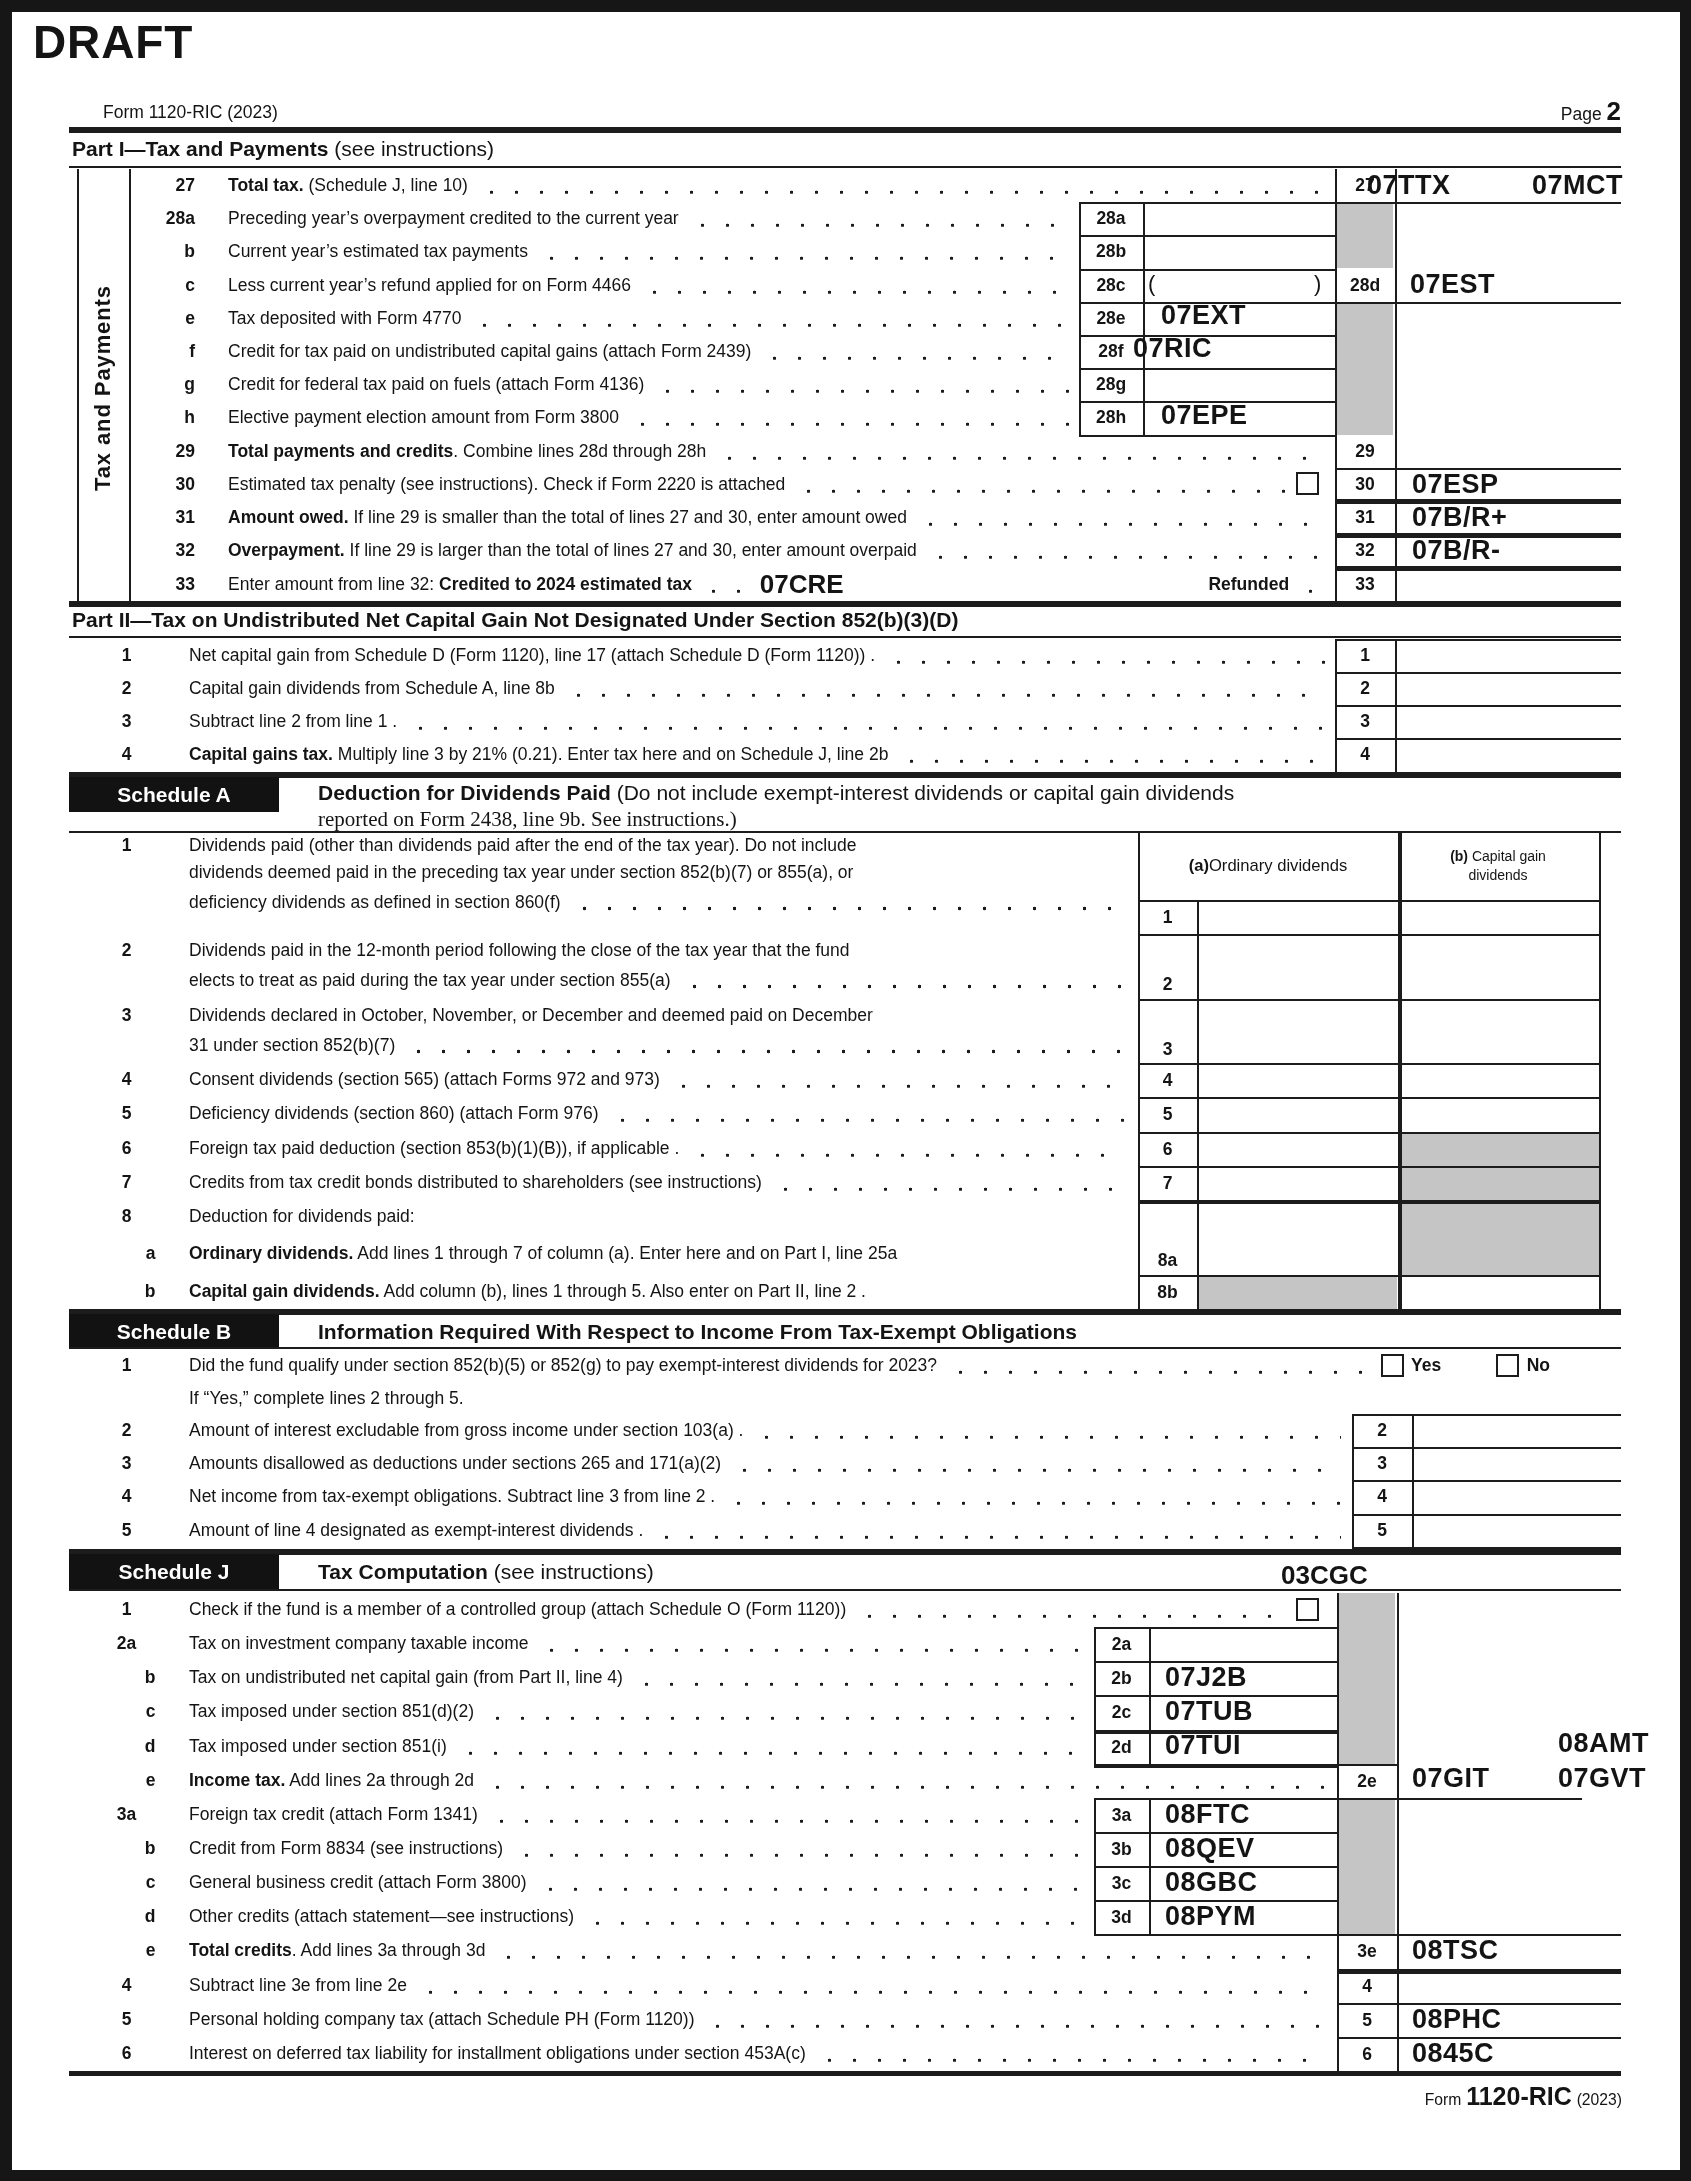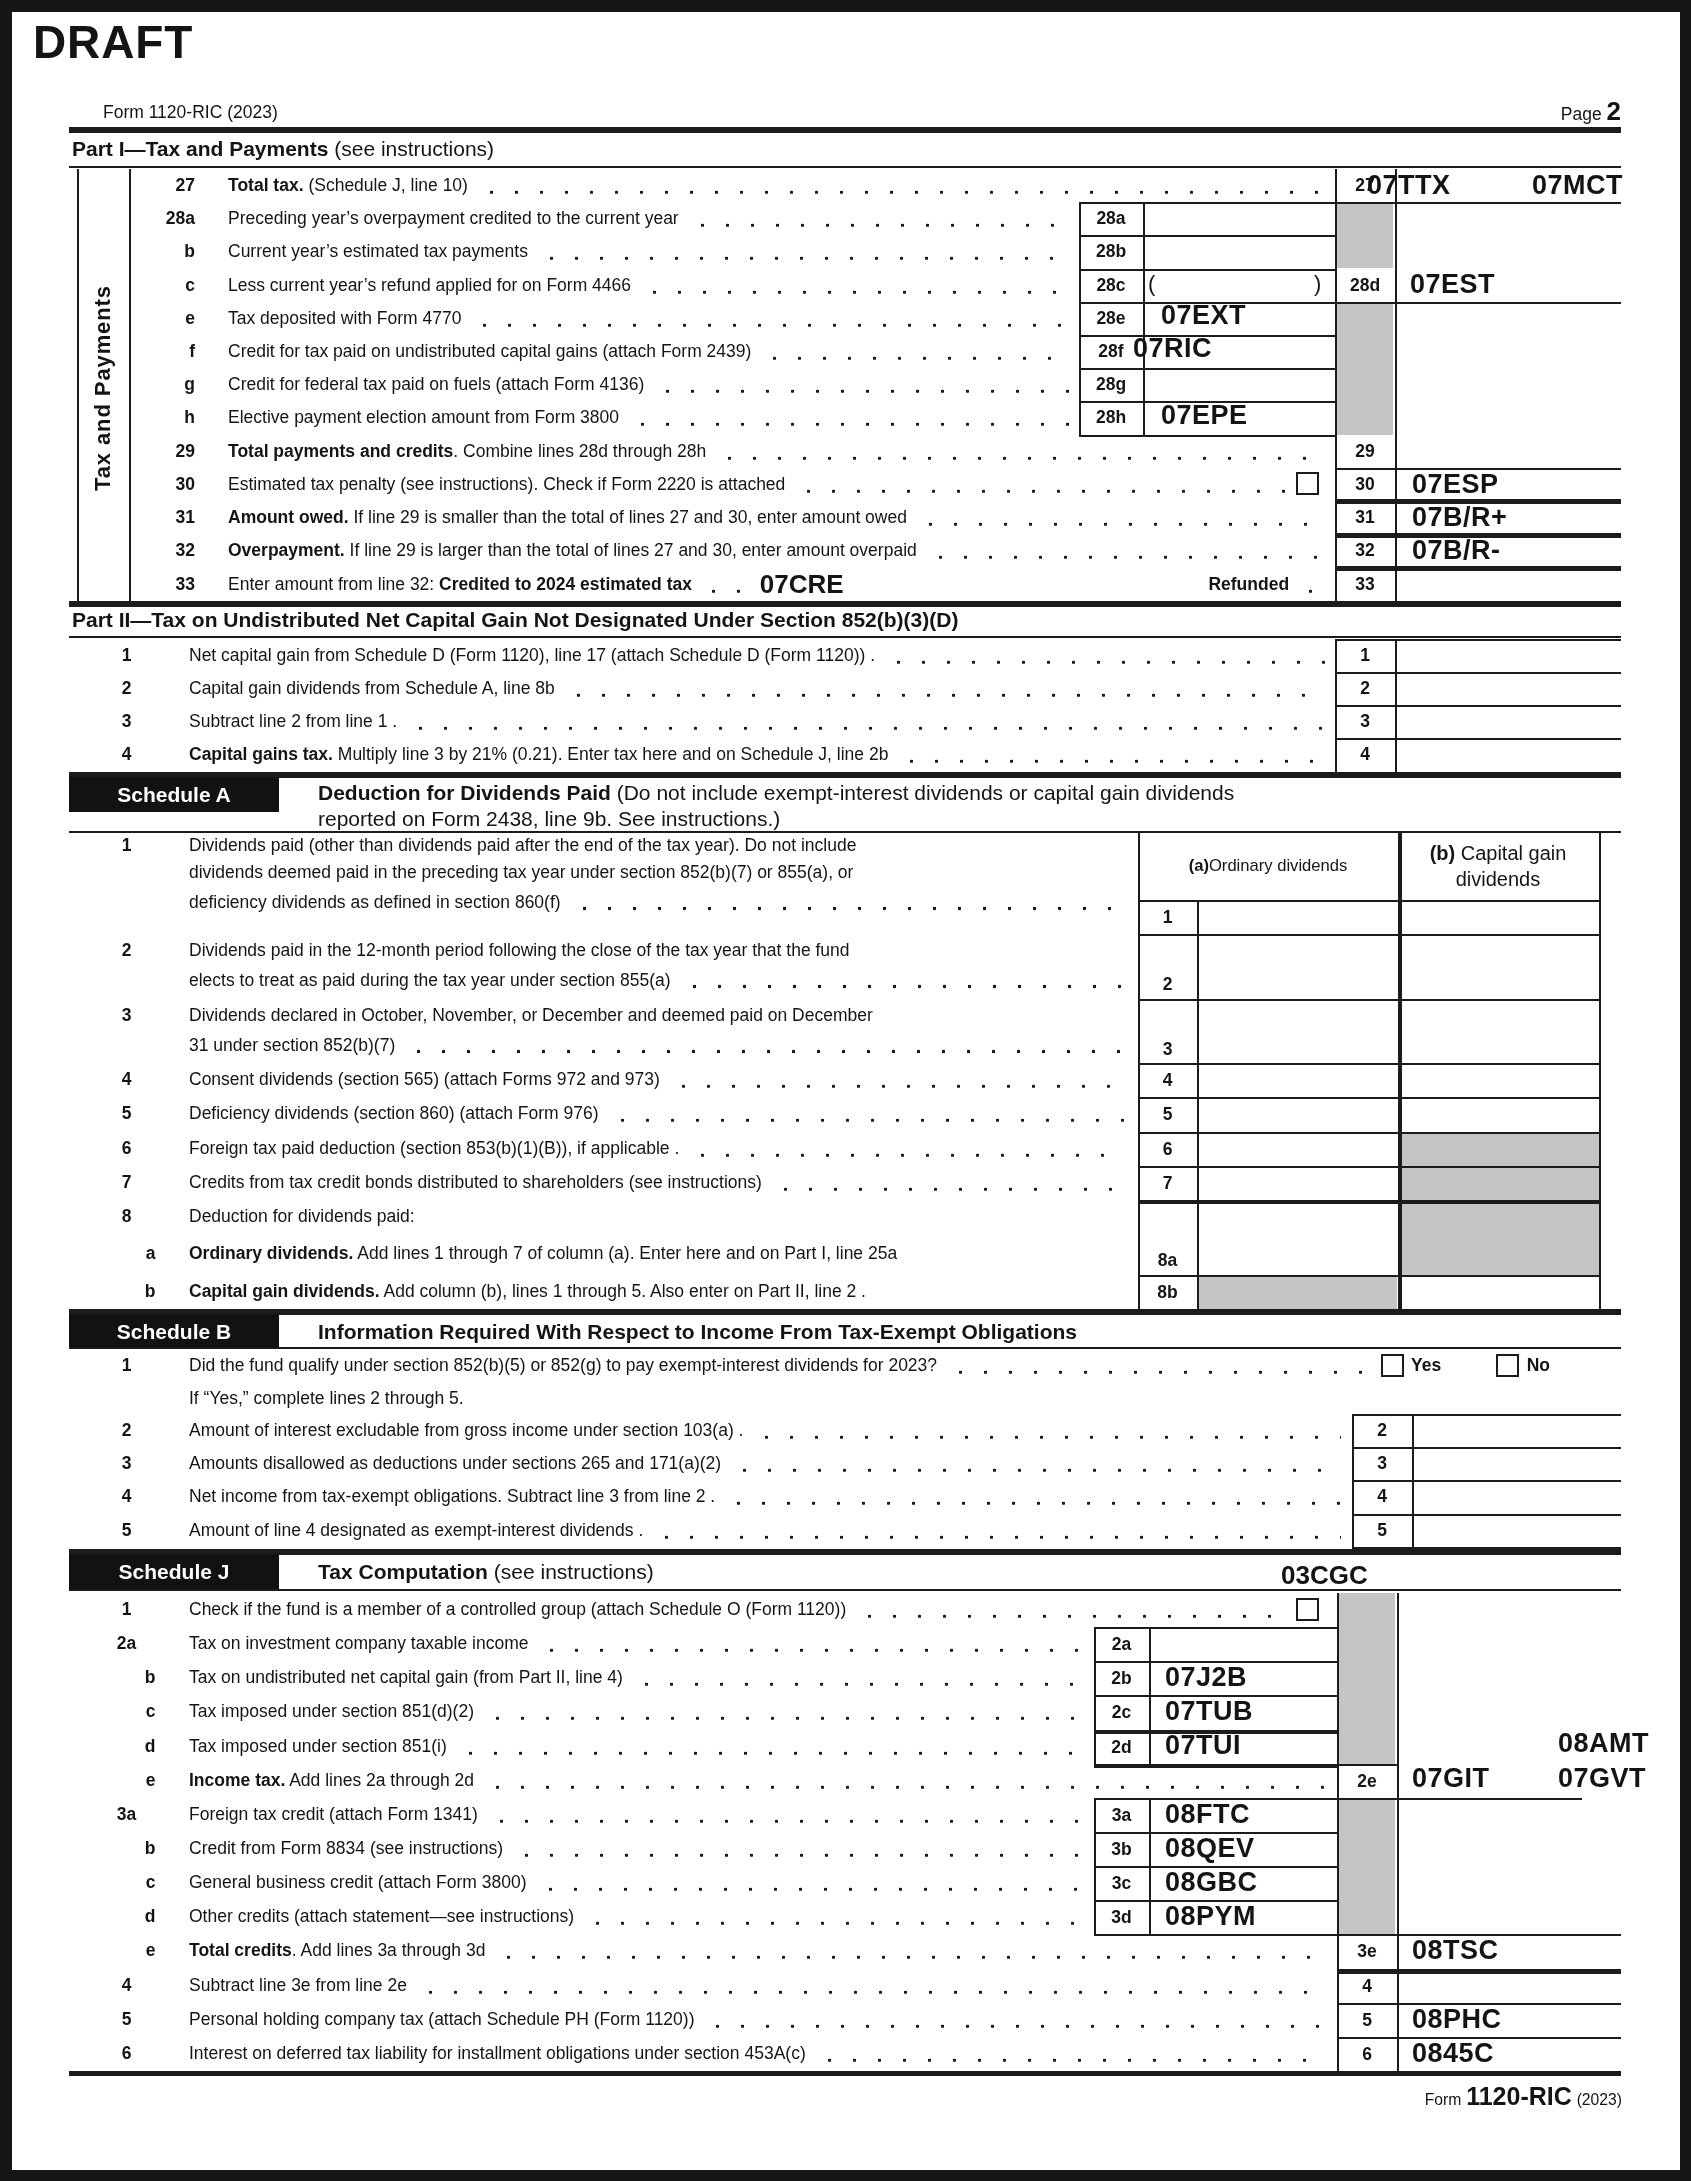--- a/index.html
+++ b/index.html
@@ -231,21 +231,21 @@
   <div class="field" style="left:1397px;top:641px;width:222px;height:29.5px;"></div>
   <div class="field" style="left:1397px;top:674px;width:222px;height:29.5px;"></div>
   <div class="field" style="left:1397px;top:707px;width:222px;height:29.5px;"></div>
   <div class="field" style="left:1397px;top:740px;width:222px;height:29.5px;"></div>
 
   <div class="hline thick" style="left:69px;top:772px;width:1552px;"></div>
   <div class="badge" style="left:69px;top:777px;">Schedule A</div>
   <div class="sechead" style="left:318px;top:781px;">
     <span class="b">Deduction for Dividends Paid</span><span> (Do not include exempt-interest dividends or capital gain dividends</span>
   </div>
-  <div class="sechead" style="left:318px;top:807px;">reported on Form 2438, line 9b. See instructions.)</div>
+  <div class="sechead" style="left:318px;top:807px;font-family:Liberation Serif, serif;">reported on Form 2438, line 9b. See instructions.)</div>
   <div class="hline" style="left:69px;top:831px;width:1552px;"></div>
 
   <div class="gray" style="left:1402px;top:1132px;width:197px;height:68px;"></div>
   <div class="gray" style="left:1402px;top:1202px;width:197px;height:73px;"></div>
   <div class="gray" style="left:1199px;top:1275px;width:198px;height:34px;"></div>
 
   <div class="vline" style="left:1138px;top:831px;height:478px;"></div>
   <div class="vline" style="left:1197px;top:900px;height:409px;"></div>
   <div class="vline med" style="left:1398px;top:831px;height:478px;"></div>
   <div class="vline" style="left:1599px;top:831px;height:478px;"></div>
@@ -256,21 +256,21 @@
   <div class="hline" style="left:1138px;top:1097px;width:462px;"></div>
   <div class="hline" style="left:1138px;top:1132px;width:462px;"></div>
   <div class="hline" style="left:1138px;top:1166px;width:462px;"></div>
   <div class="hline med" style="left:1138px;top:1200px;width:462px;"></div>
   <div class="hline" style="left:1138px;top:1275px;width:462px;"></div>
 
   <div class="cellnum" style="left:1138px;top:831px;width:260px;height:69px;font-weight:normal;font-size:16.6px;">
     <span class="b">(a)</span>
       <span> Ordinary dividends</span>
   </div>
-  <div class="cellnum" style="left:1398px;top:831px;width:200px;height:69px;font-weight:normal;font-size:20px;flex-direction:column;justify-content:center;line-height:1.3;">
+  <div class="cellnum" style="left:1398px;top:831px;width:200px;height:69px;font-weight:normal;font-size:14px;flex-direction:column;justify-content:center;line-height:1.3;">
     <span><span class="b">(b)</span><span> Capital gain</span></span>
     <span>dividends</span>
   </div>
 
   <div class="cellnum" style="left:1138px;top:900px;width:59px;height:34px;">1</div>
   <div class="cellnum bottom" style="left:1138px;top:934px;width:59px;height:65px;">2</div>
   <div class="cellnum bottom" style="left:1138px;top:999px;width:59px;height:65px;">3</div>
   <div class="cellnum" style="left:1138px;top:1063px;width:59px;height:34px;">4</div>
   <div class="cellnum" style="left:1138px;top:1097px;width:59px;height:34px;">5</div>
   <div class="cellnum" style="left:1138px;top:1132px;width:59px;height:34px;">6</div>

